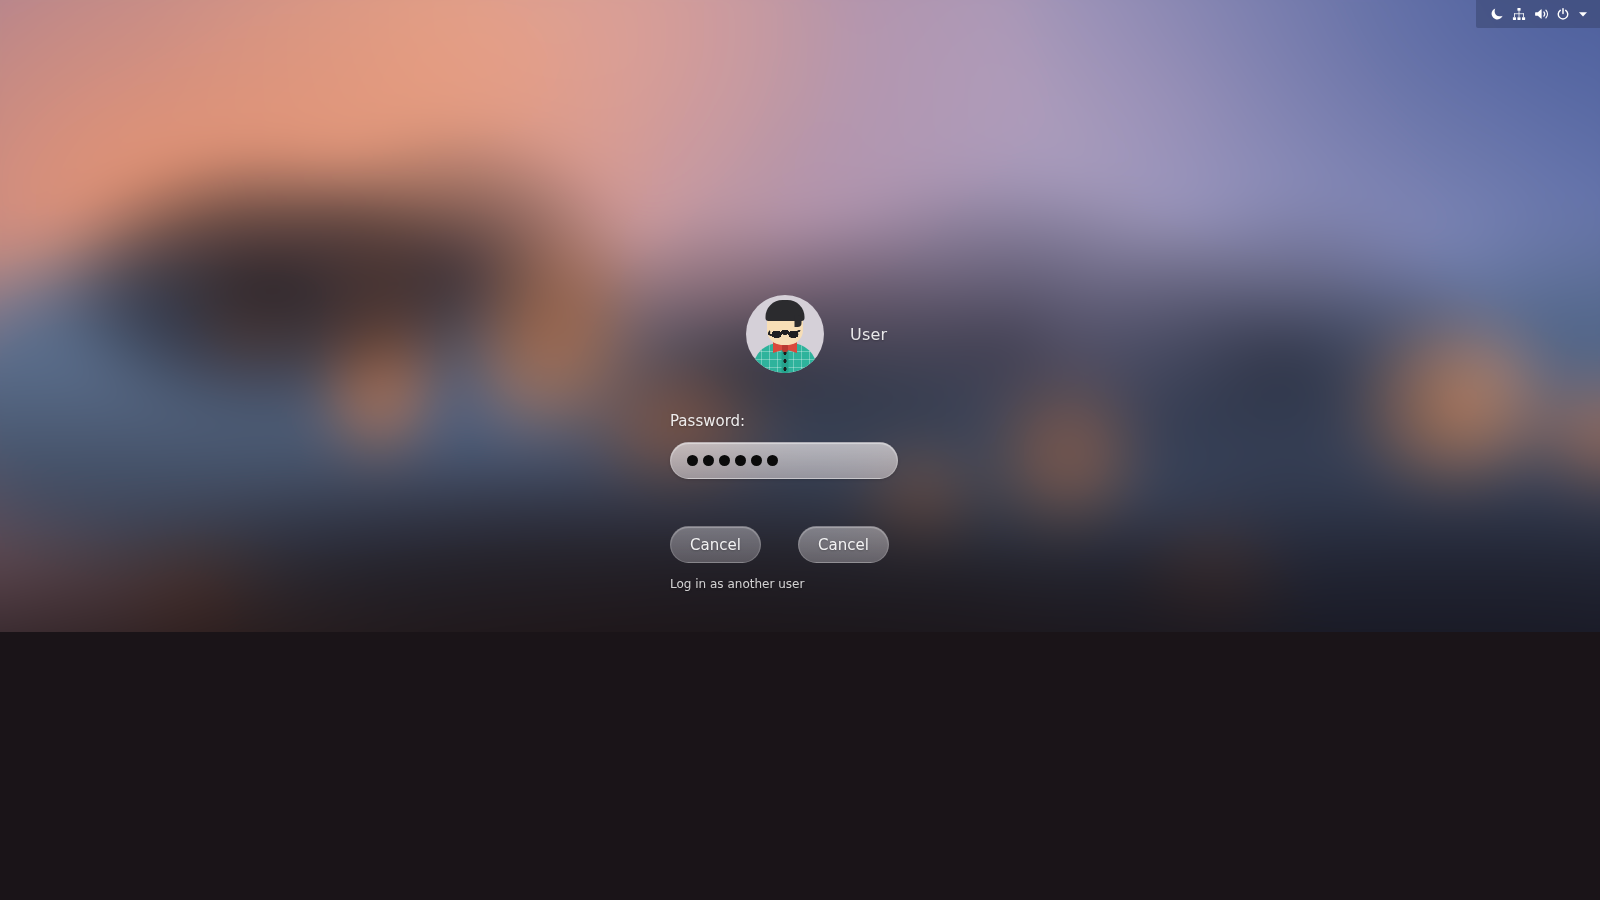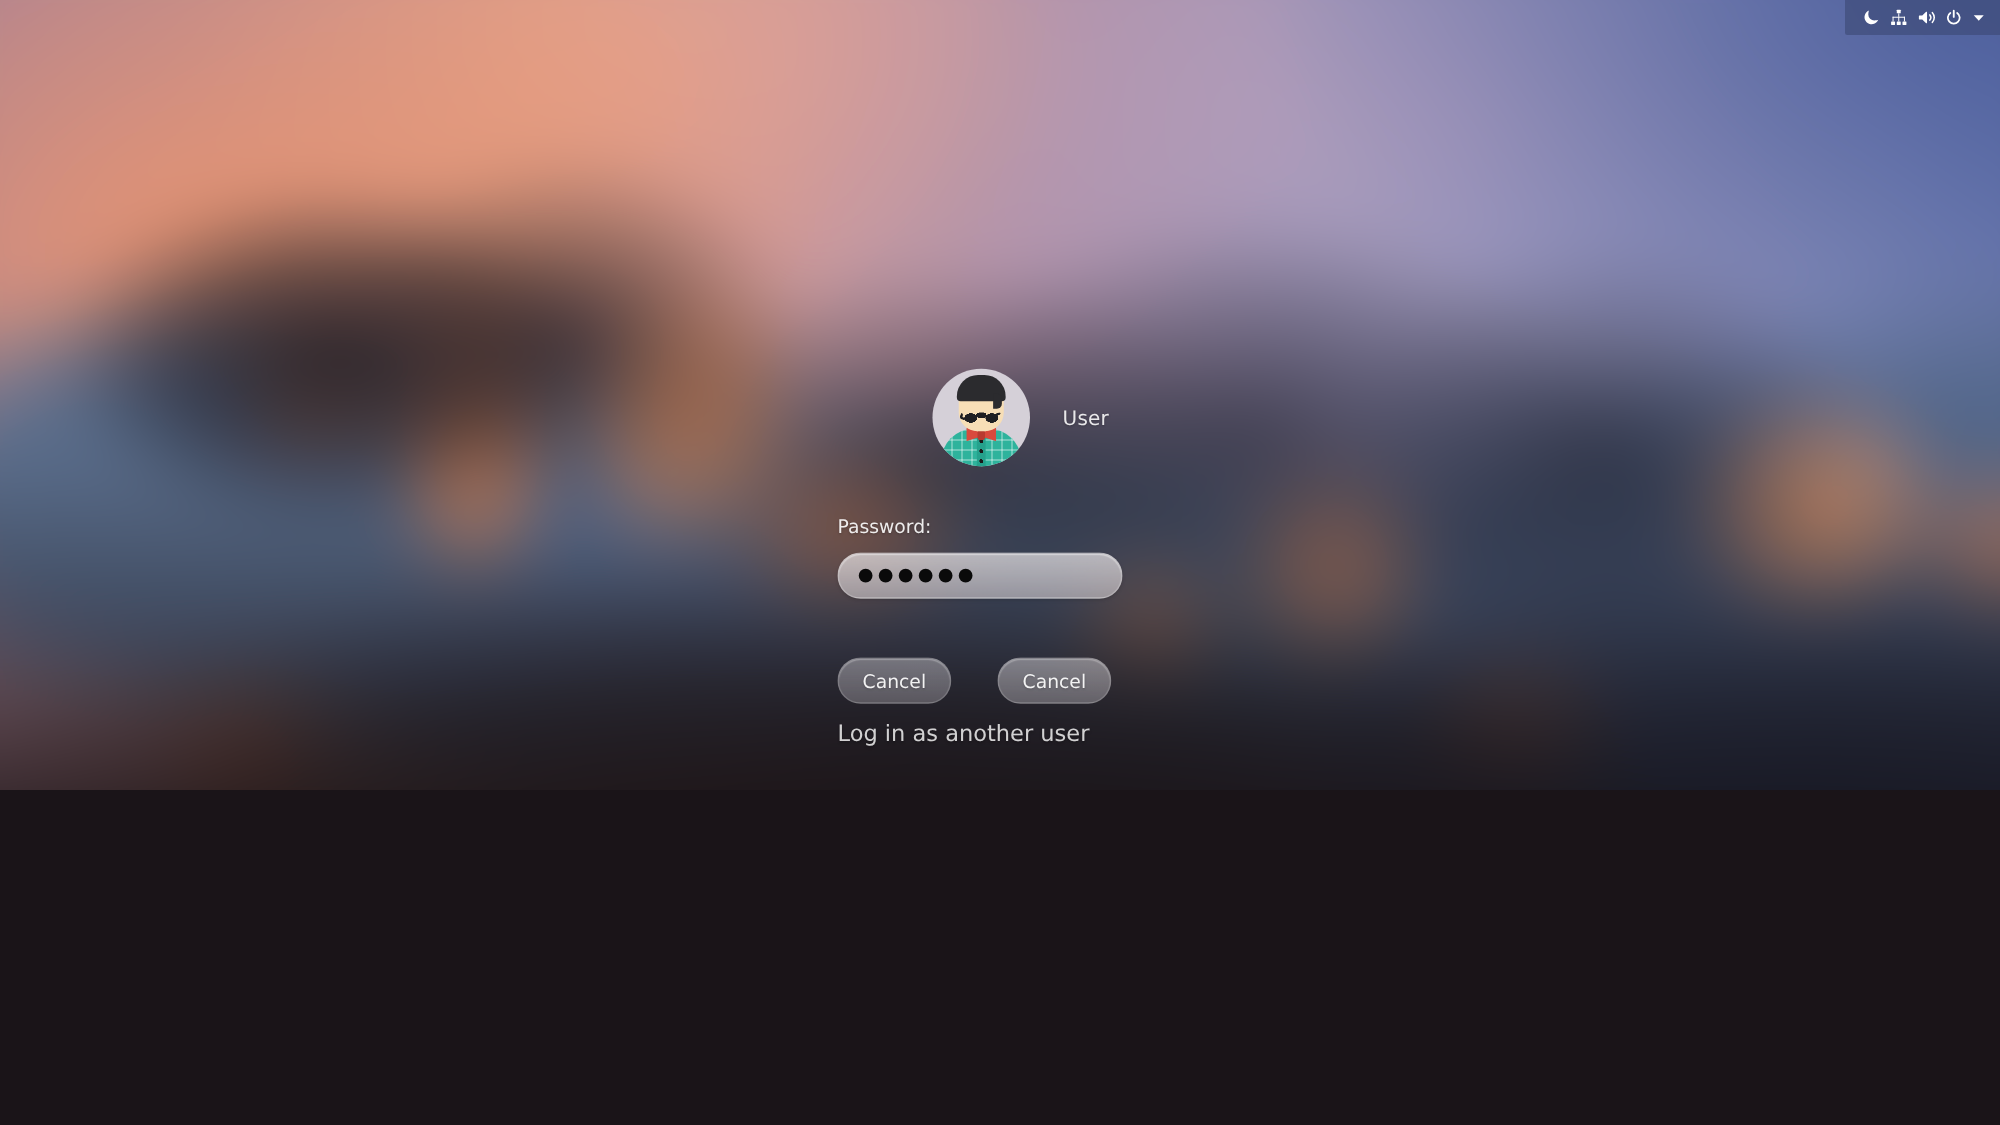--- a/index.html
+++ b/index.html
@@ -267,21 +267,21 @@
     box-shadow:inset 0 1px 1px rgba(255,255,255,0.30);
     margin-top:21px;
   }
   .btn.secondary {
     background:linear-gradient(to bottom, rgba(206,203,208,0.46), rgba(178,174,181,0.38));
   }
 
   #alt-link {
     margin-top:14px;
     color:rgba(255,255,255,0.80);
-    font-size:18px;
+    font-size:12px;
     cursor:pointer;
     text-shadow:0 1px 2px rgba(0,0,0,0.25);
   }
 </style>
 </head>
 <body>
 
 <div id="screen">
 
   <div id="wallpaper">

